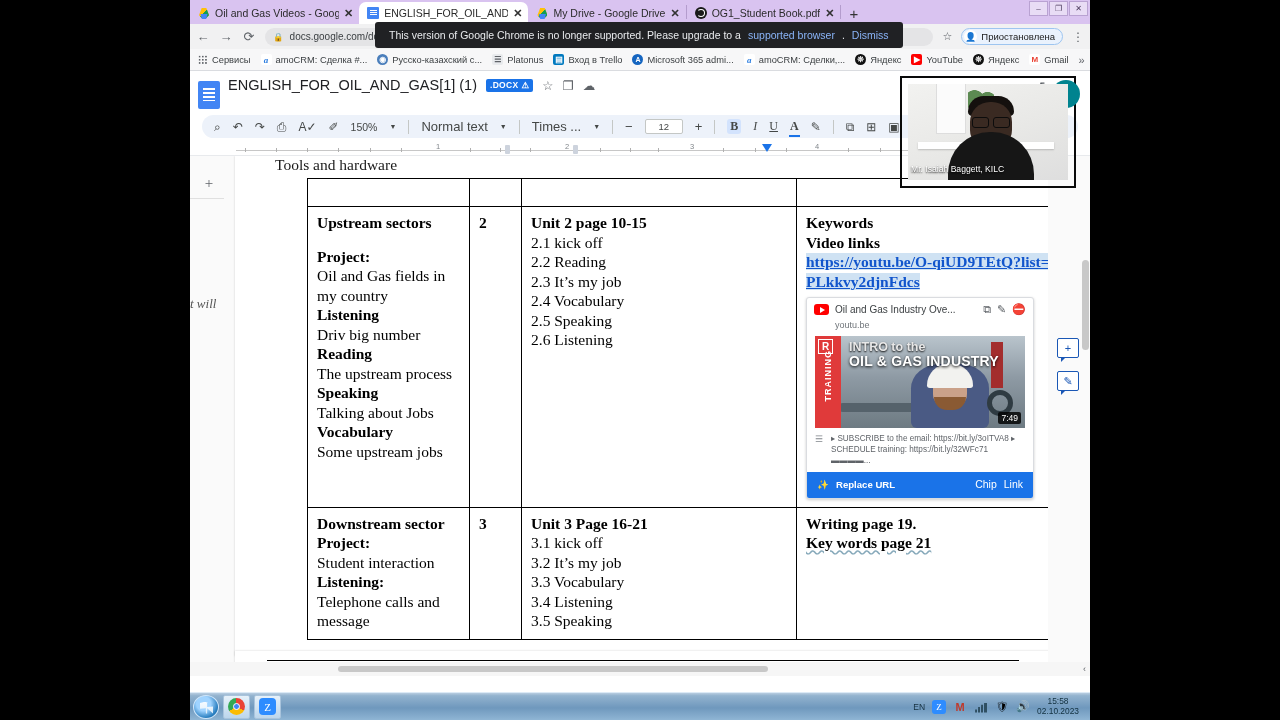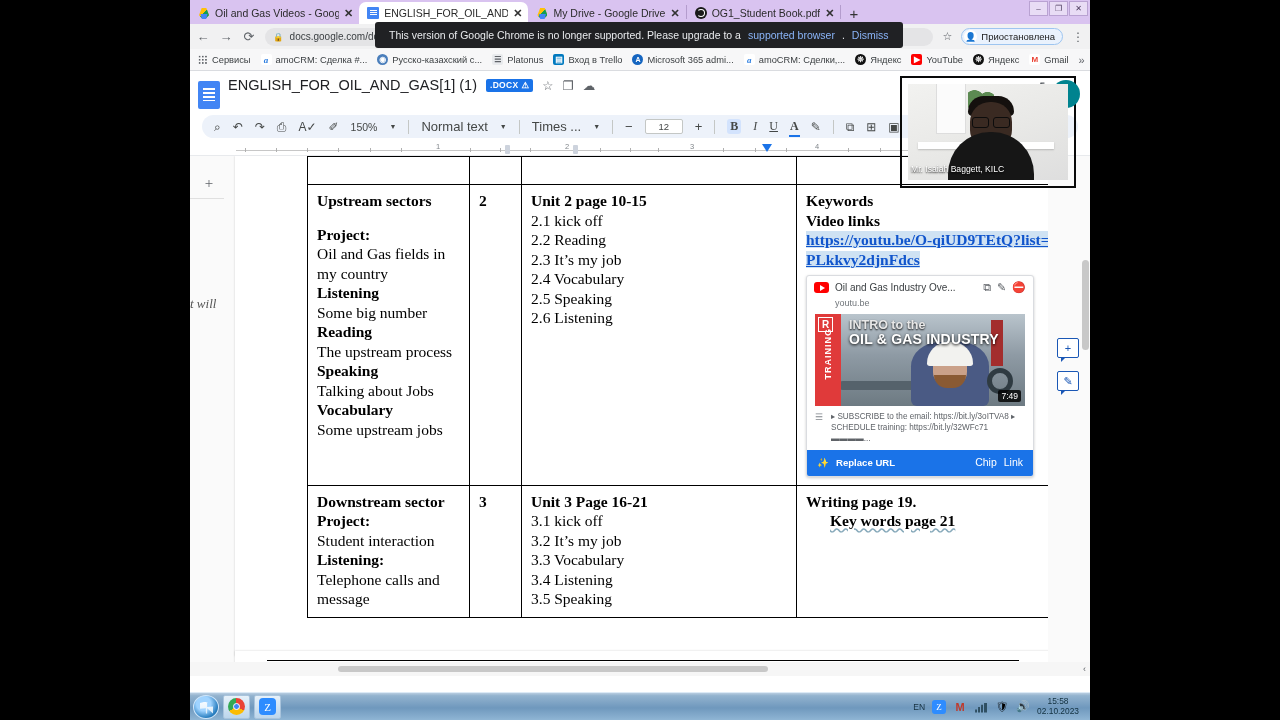--- a/index.html
+++ b/index.html
@@ -576,38 +576,39 @@
 
       <div class="left-rail">
         <div class="plus-btn">+</div>
         <div class="rail-line"></div>
         <div class="rail-text">t will</div>
       </div>
 
       <div class="page">
         <div class="page-inner">
 
+          <div class="clip-row">Tools and hardware</div>
 
           <table class="doc-table">
             <tbody>
                 <tr class="toprow">
               <td class="c1"></td>
                   <td class="c2"></td>
                   <td class="c3"></td>
                   <td class="c4"></td>
             </tr>
 
             <tr>
               <td class="c1">
                 <div class="b">Upstream sectors</div>
                 <div class="spacer"></div>
                 <div class="b">Project:</div>
                 <div>Oil and Gas fields in my country</div>
                 <div class="b">Listening</div>
-                <div>Some big number</div>
+                <div>Driv big number</div>
                 <div class="b">Reading</div>
                 <div>The upstream process</div>
                 <div class="b">Speaking</div>
                 <div>Talking about Jobs</div>
                 <div class="b">Vocabulary</div>
                 <div>Some upstream jobs</div>
               </td>
               <td class="c2 b">2</td>
               <td class="c3">
                 <div class="b">Unit 2 page 10-15</div>
@@ -678,21 +679,21 @@
               <td class="c3">
                 <div class="b">Unit 3  Page 16-21</div>
                 <div>3.1 kick off</div>
                 <div>3.2 It’s my job</div>
                 <div>3.3 Vocabulary</div>
                 <div>3.4 Listening</div>
                 <div>3.5 Speaking</div>
               </td>
               <td class="c4">
                 <div class="b">Writing page 19.</div>
-                <div class="b" style="text-decoration:underline wavy #8ab;margin-left:24px;">Key words page 21</div>
+                <div class="b" style="text-decoration:underline wavy #8ab;">Key words page 21</div>
               </td>
             </tr>
           </tbody>
             </table>
         </div>
       </div>
 
       <div class="page2">
         <div class="bar"></div>
       </div>

